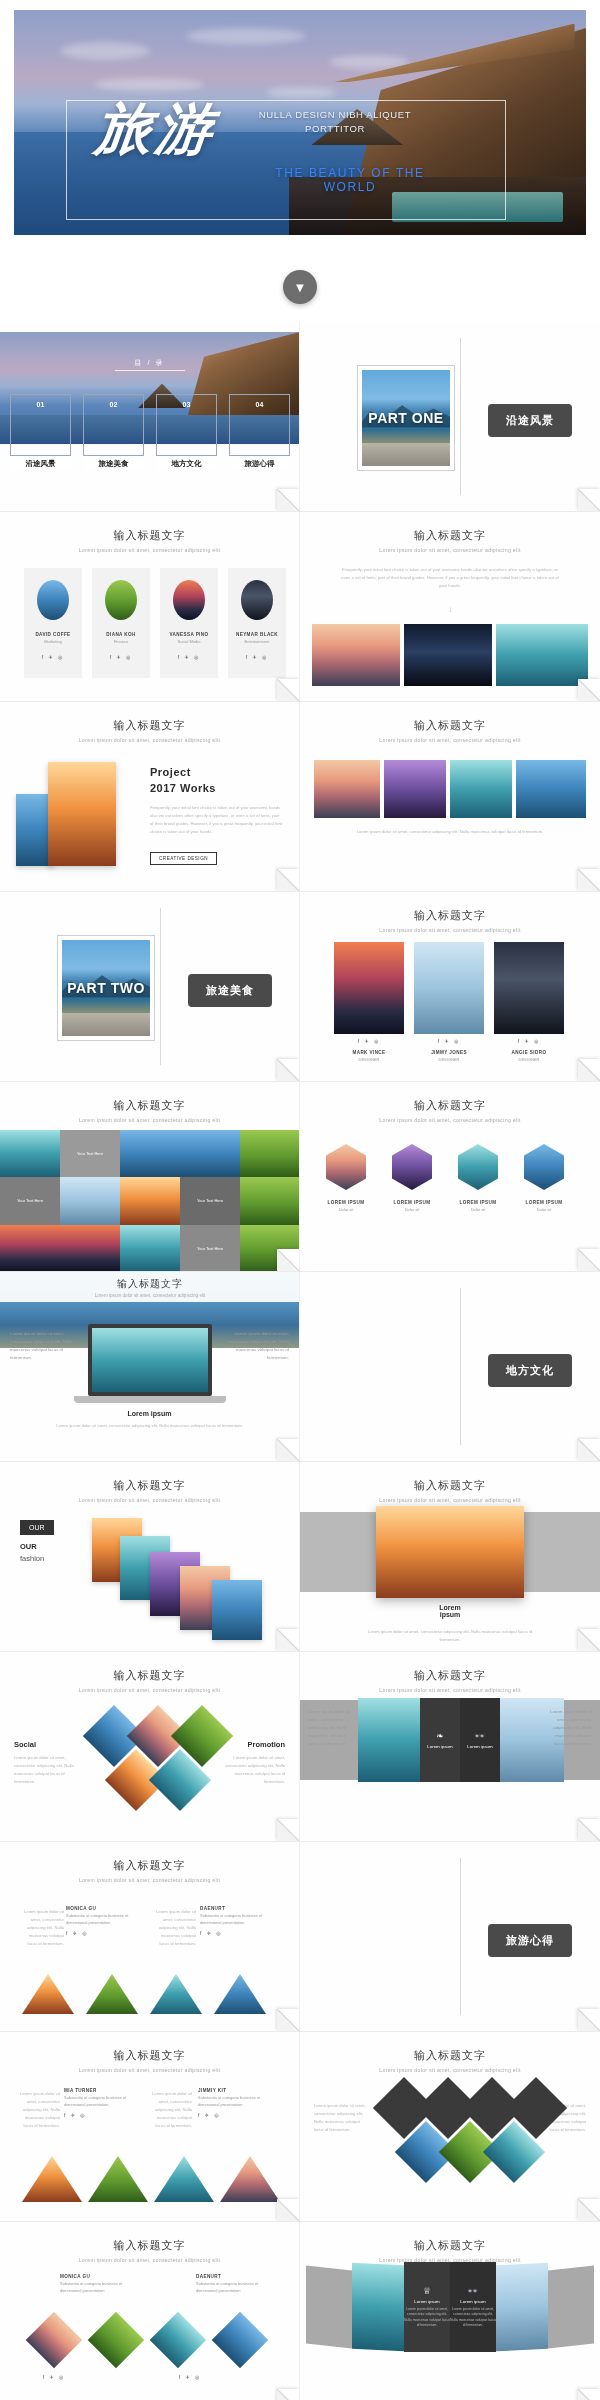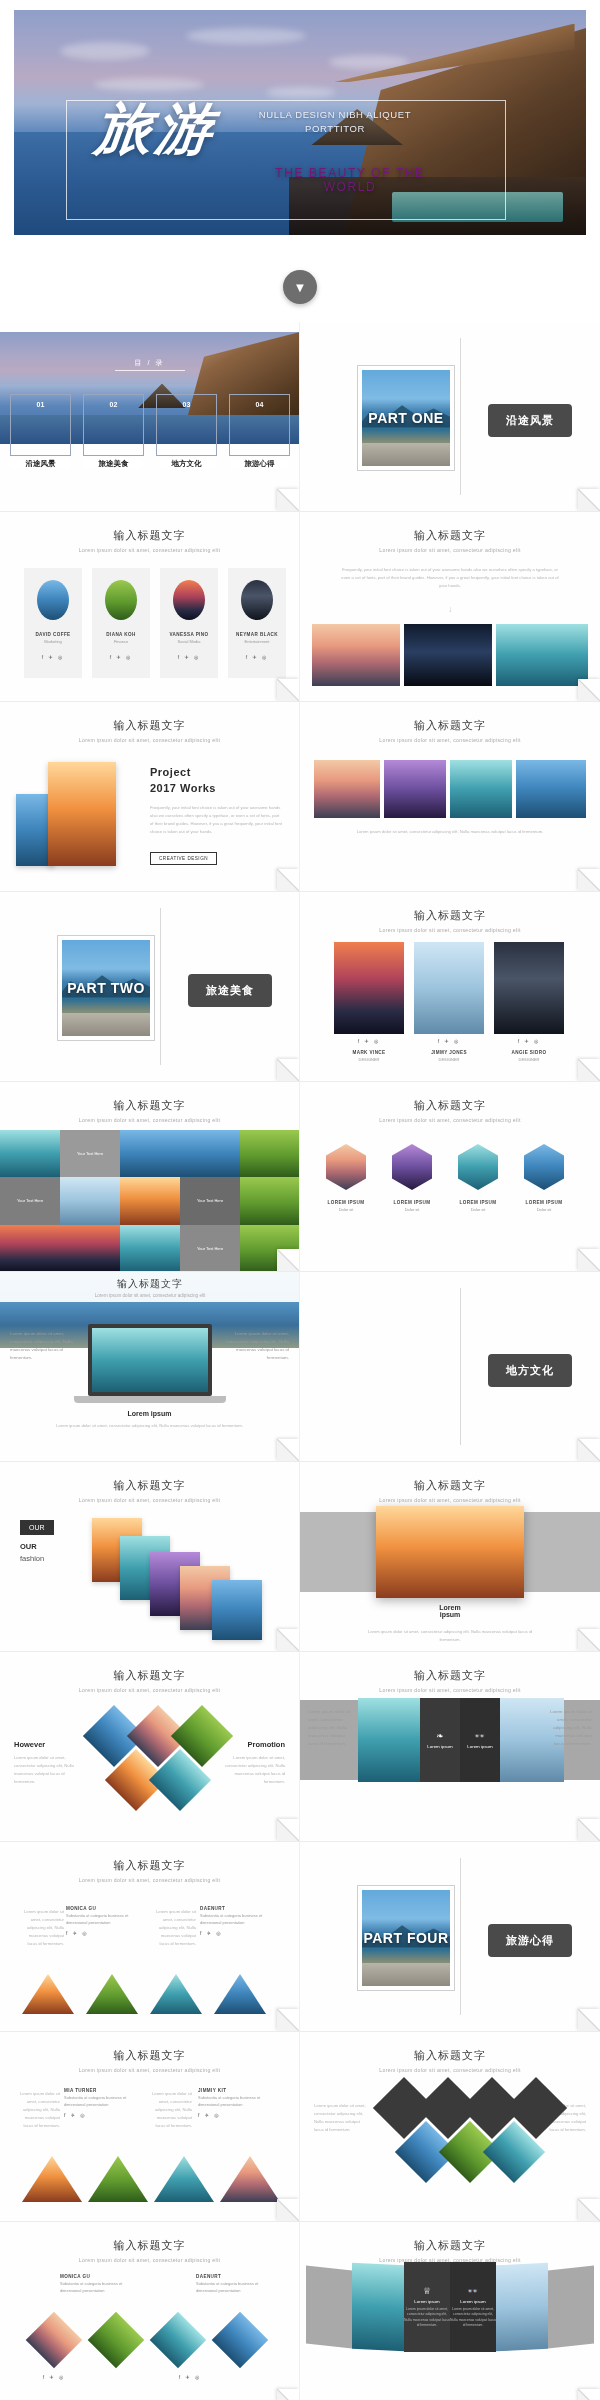--- a/index.html
+++ b/index.html
@@ -57,21 +57,21 @@
     letter-spacing:4px; text-shadow:0 2px 6px rgba(0,0,0,.35);
     font-style:italic; transform:skewX(-6deg);
   }
   .hero-lat1 {
     position:absolute; left:240px; top:108px; width:190px; text-align:center;
     color:#e9eef7; font-size:9.5px; letter-spacing:.6px; line-height:1.5; font-weight:500;
     text-shadow:0 1px 3px rgba(0,0,0,.4);
   }
   .hero-lat2 {
     position:absolute; left:250px; top:166px; width:200px; text-align:center;
-    color:#701a75; font-size:12px; letter-spacing:1.6px; font-weight:500;
+    color:#3b82f6; font-size:12px; letter-spacing:1.6px; font-weight:500;
     text-shadow:0 1px 4px rgba(0,0,0,.45);
   }
   .title-box {
     position:absolute; left:46px; top:216px; width:498px; height:70px;
     background:#fff; border:1px solid #d3d3d3;
     display:flex; align-items:center; justify-content:center;
   }
   .title-box span { font-size:27px; color:#1f1f1f; letter-spacing:1px; font-weight:400; }
   .chev {
     position:absolute; left:50%; top:270px; transform:translateX(-50%);
@@ -472,21 +472,21 @@
         <div class="corner"></div>
       </div>
     </div>
 
     <div class="row">
       <div class="cell sep-r">
         <div class="sh">
             <div class="t">输入标题文字</div>
           <div class="s">Lorem ipsum dolor sit amet, consectetur adipiscing elit</div>
           </div>
-        <div class="lbl-md" style="left:14px;top:88px;">However</div>
+        <div class="lbl-md" style="left:14px;top:88px;">Social</div>
         <div class="body-txt" style="left:14px;width:60px;top:102px;">Lorem ipsum dolor sit amet, consectetur adipiscing elit, Nulla maecenas volutpat lacus id fermentum.</div>
         <div class="lbl-md" style="right:14px;top:88px;">Promotion</div>
         <div class="body-txt" style="right:14px;width:60px;top:102px;text-align:right;">Lorem ipsum dolor sit amet, consectetur adipiscing elit, Nulla maecenas volutpat lacus id fermentum.</div>
         <div class="diamond ph blue" style="left:92px;top:62px;"></div>
         <div class="diamond ph sunset" style="left:136px;top:62px;"></div>
         <div class="diamond ph green" style="left:180px;top:62px;"></div>
         <div class="diamond ph warm" style="left:114px;top:106px;"></div>
         <div class="diamond ph teal" style="left:158px;top:106px;"></div>
         <div class="corner"></div>
       </div>
@@ -534,25 +534,20 @@
           <div class="socials" style="text-align:left;margin-top:3px;">f  ✈  ◎</div>
         </div>
         <div class="tri ph warm" style="left:22px;top:132px;"></div>
         <div class="tri ph green" style="left:86px;top:132px;"></div>
         <div class="tri ph teal" style="left:150px;top:132px;"></div>
         <div class="tri ph blue" style="left:214px;top:132px;"></div>
         <div class="corner"></div>
       </div>
 
       <div class="cell">
-        <div class="pc-img">
-          <div class="mtn"></div>
-            <div class="road"></div>
-          <b>PART FOUR</b>
-        </div>
         <div class="pc-div"></div>
         <div class="pc-btn">旅游心得</div>
         <div class="corner"></div>
       </div>
     </div>
 
     <div class="row">
       <div class="cell sep-r">
         <div class="sh">
             <div class="t">输入标题文字</div>

